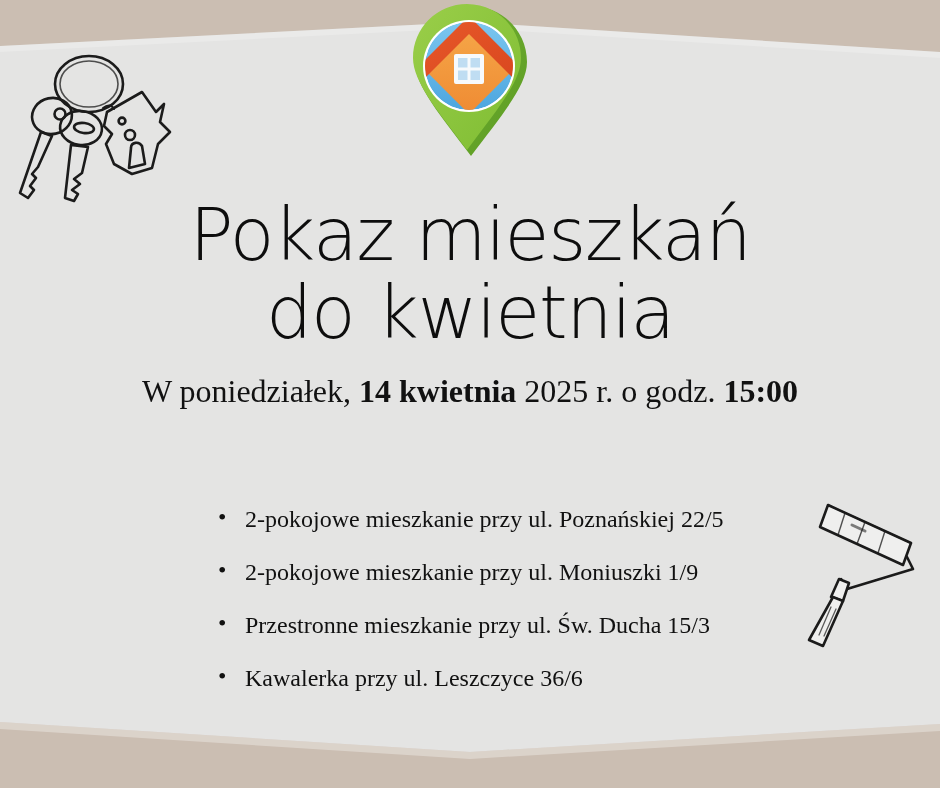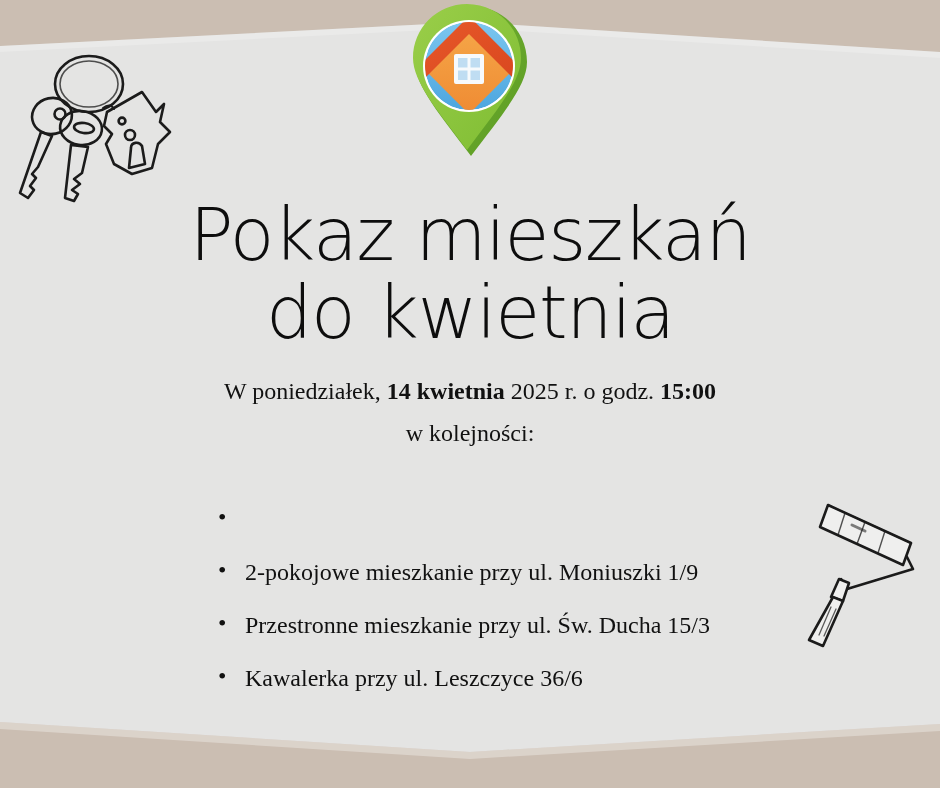--- a/index.html
+++ b/index.html
@@ -67,21 +67,21 @@
     letter-spacing:-1.2px;
     color:#0d0d0d;
   }
   #title .tline { display:block; }
 
   #intro {
     position:absolute;
     left:0; top:370px;
     width:940px;
     text-align:center;
-    font-size:24px;
+    font-size:32px;
     line-height:42px;
     color:#111;
   }
   #intro .iline { display:block; white-space:nowrap; }
   #intro b { font-weight:700; }
 
   #flats {
     position:absolute;
     left:0; top:505px;
     width:940px;
@@ -236,26 +236,26 @@
 
   <div id="content">
 
     <h1 id="title">
       <span class="tline">Pokaz mieszkań</span>
       <span class="tline">do kwietnia</span>
     </h1>
 
     <div id="intro">
       <span class="iline"><span>W poniedziałek, </span><b>14 kwietnia</b><span> 2025 r. o godz. </span><b>15:00</b></span>
-      <span class="iline">w kolejności:</span>
     </div>
 
     <ul id="flats">
       <li>
         <span class="bullet">•</span>
+        <span>2-pokojowe mieszkanie przy ul. Poznańskiej 22/5</span>
       </li>
       <li>
         <span class="bullet">•</span>
         <span>2-pokojowe mieszkanie przy ul. Moniuszki 1/9</span>
       </li>
       <li>
         <span class="bullet">•</span>
         <span>Przestronne mieszkanie przy ul. Św. Ducha 15/3</span>
       </li>
       <li>

